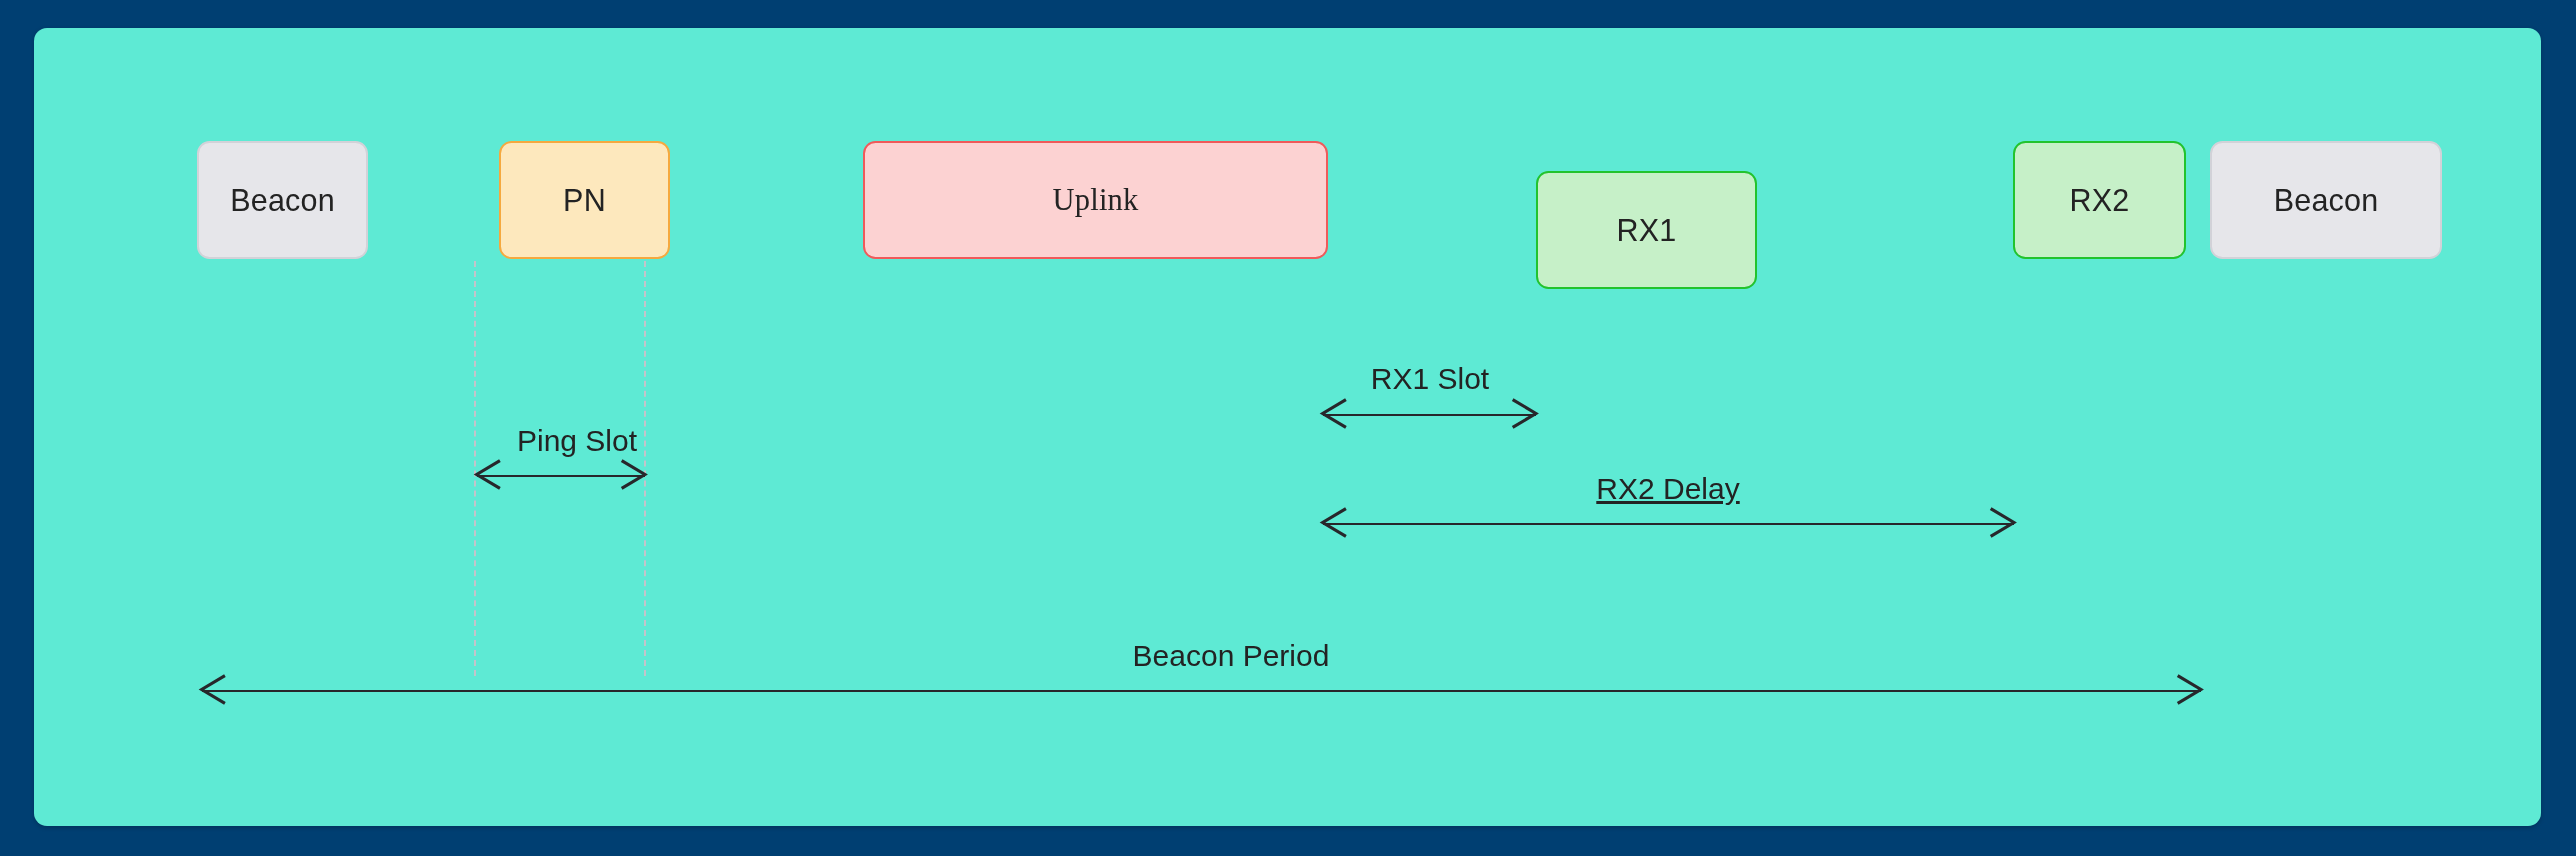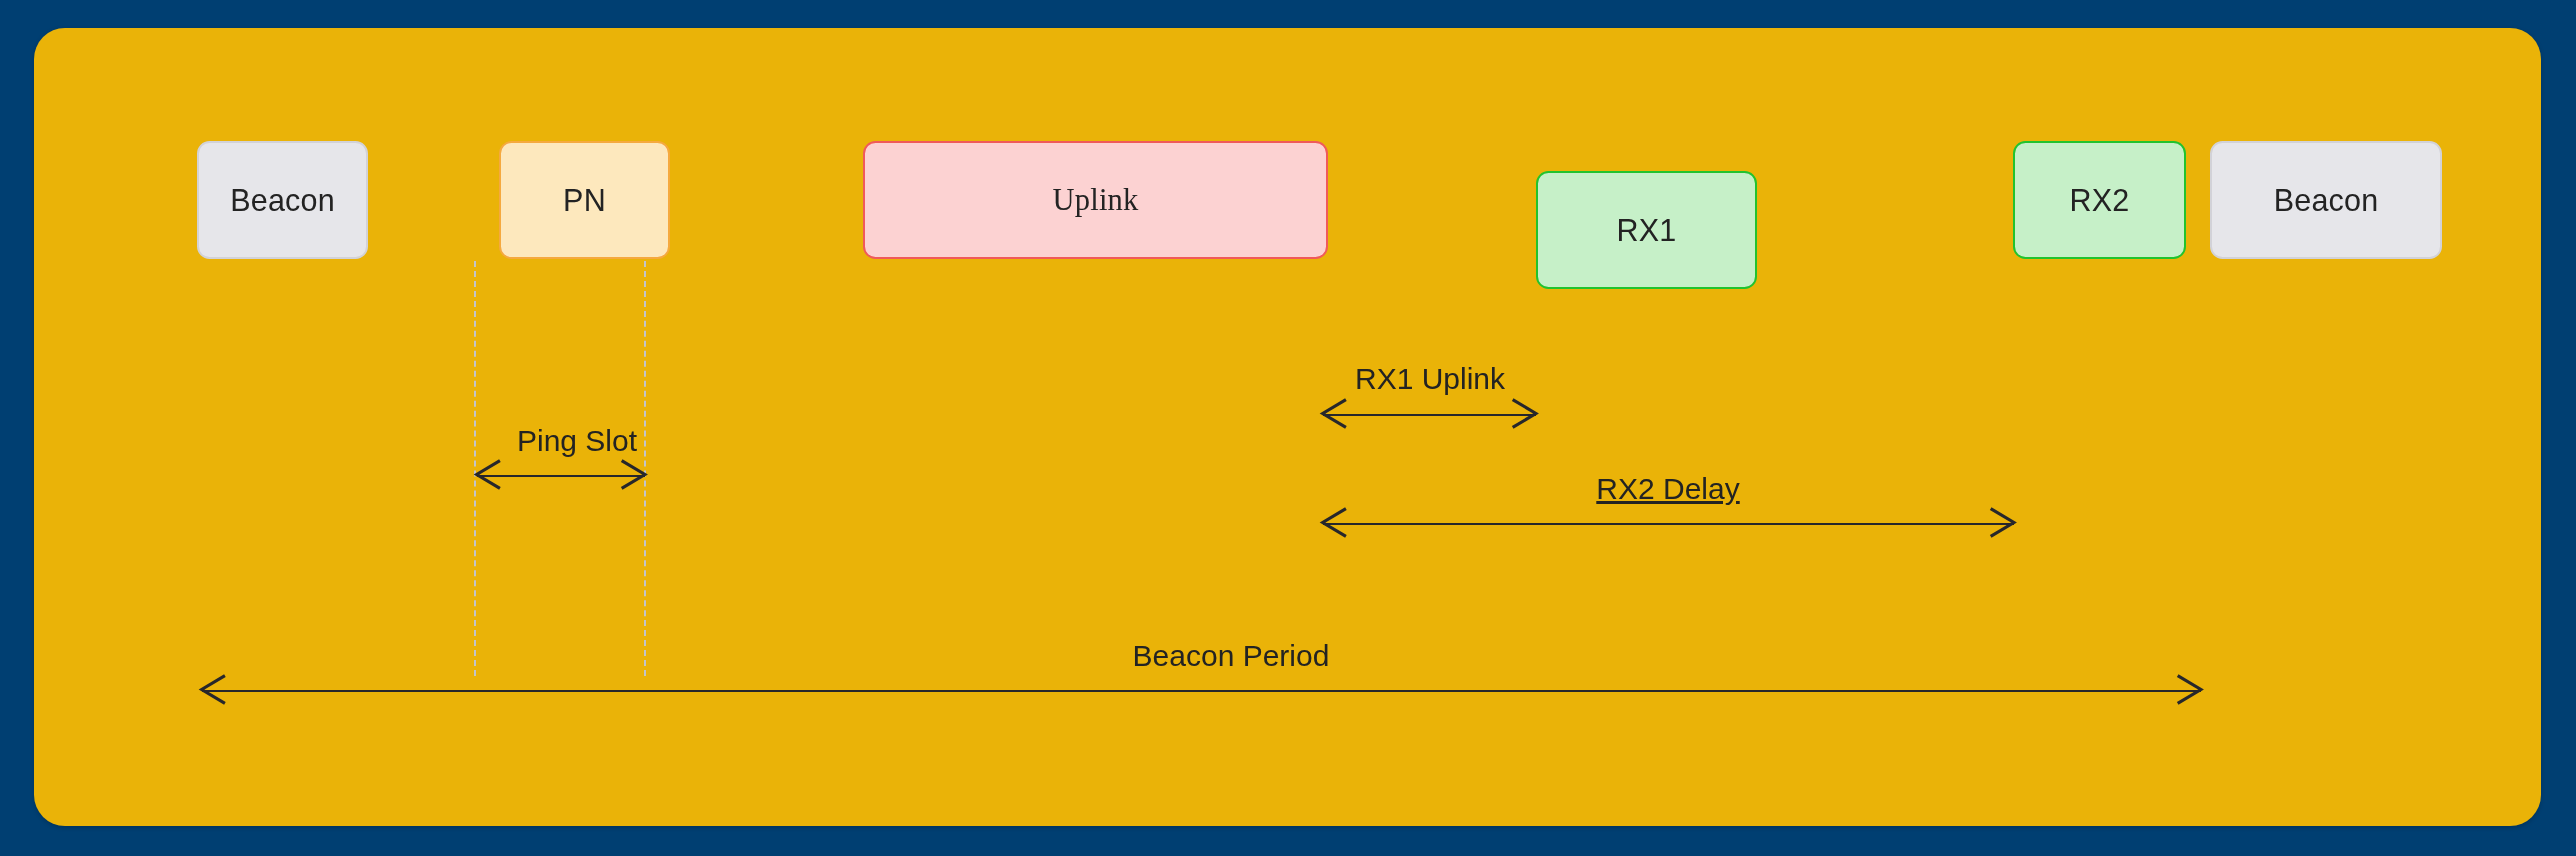--- a/index.html
+++ b/index.html
@@ -21,22 +21,22 @@
     background: #003f72;
   }
 
   
   #card {
     position: absolute;
     left: 34px;
     top: 28px;
     width: 2507px;
     height: 798px;
-    background: #eab308;
-    border-radius: 31px;
+    background: #5eead4;
+    border-radius: 13px;
     box-shadow: 0 1.6px 4.7px rgba(0,0,0,0.18);
     overflow: hidden;
   }
 
   
   .block {
     position: absolute;
     box-sizing: border-box;
     border-radius: 12.5px;
     border-width: 2.3px;
@@ -134,21 +134,21 @@
         <div class="measure-label" style="top: 398px; left: 527px; transform: translateX(-50%); margin-left: 16px;">Ping Slot</div>
         <div class="measure" style="left: 1289px; top: 386px; width: 213px;">
           <div class="line"></div>
           <svg class="ah l" width="26.6" height="31" viewBox="0 0 34 40">
             <polyline points="32,2 2,20 32,38" fill="none" stroke="#27272b" stroke-width="4" stroke-linecap="butt" stroke-linejoin="miter"></polyline>
           </svg>
           <svg class="ah r" width="26.6" height="31" viewBox="0 0 34 40">
             <polyline points="2,2 32,20 2,38" fill="none" stroke="#27272b" stroke-width="4" stroke-linecap="butt" stroke-linejoin="miter"></polyline>
           </svg>
         </div>
-        <div class="measure-label" style="top: 336px; left: 1396px; transform: translateX(-50%);">RX1 Uplink</div>
+        <div class="measure-label" style="top: 336px; left: 1396px; transform: translateX(-50%);">RX1 Slot</div>
         <div class="measure" style="left: 1289px; top: 495px; width: 691px;">
           <div class="line"></div>
           <svg class="ah l" width="26.6" height="31" viewBox="0 0 34 40">
             <polyline points="32,2 2,20 32,38" fill="none" stroke="#27272b" stroke-width="4" stroke-linecap="butt" stroke-linejoin="miter"></polyline>
           </svg>
           <svg class="ah r" width="26.6" height="31" viewBox="0 0 34 40">
             <polyline points="2,2 32,20 2,38" fill="none" stroke="#27272b" stroke-width="4" stroke-linecap="butt" stroke-linejoin="miter"></polyline>
           </svg>
         </div>
         <div class="measure-label" style="top: 446px; left: 1634px; transform: translateX(-50%); text-decoration: underline;">RX2 Delay</div>

